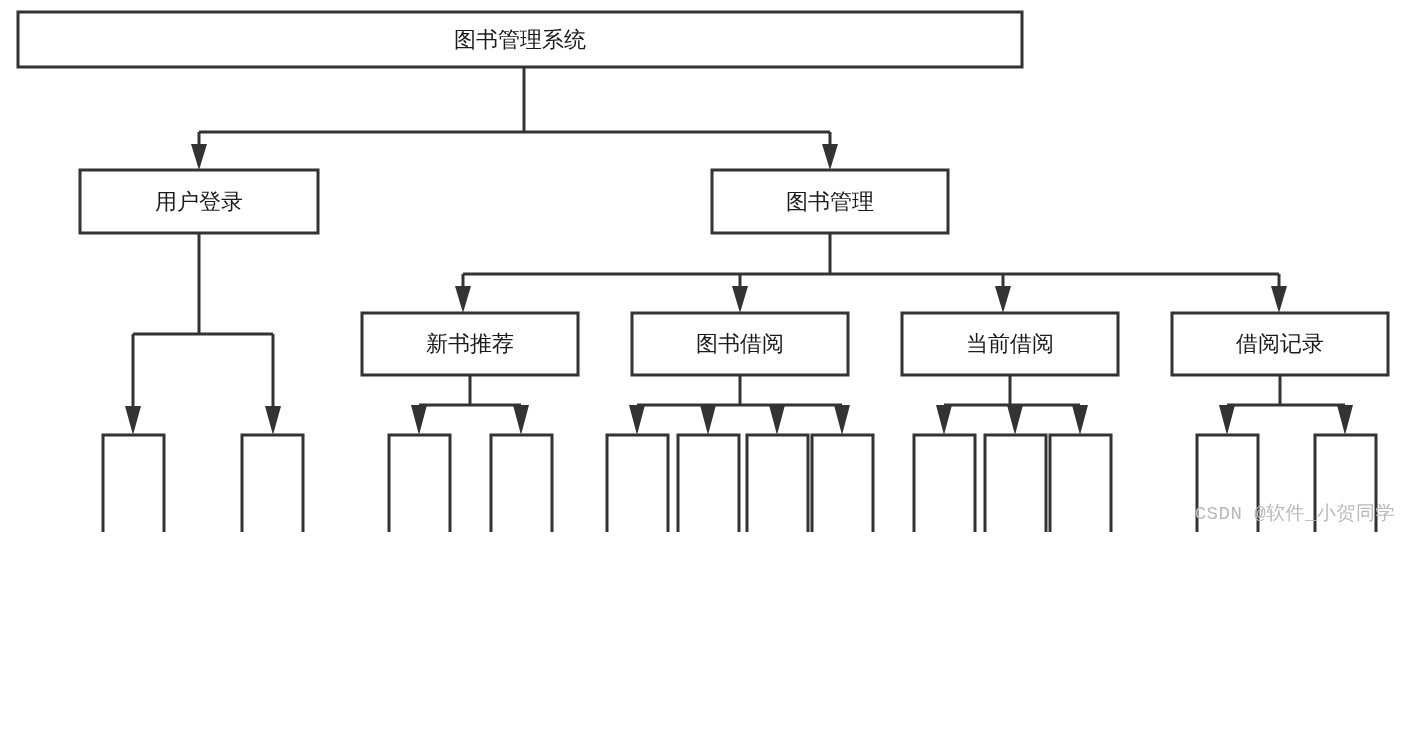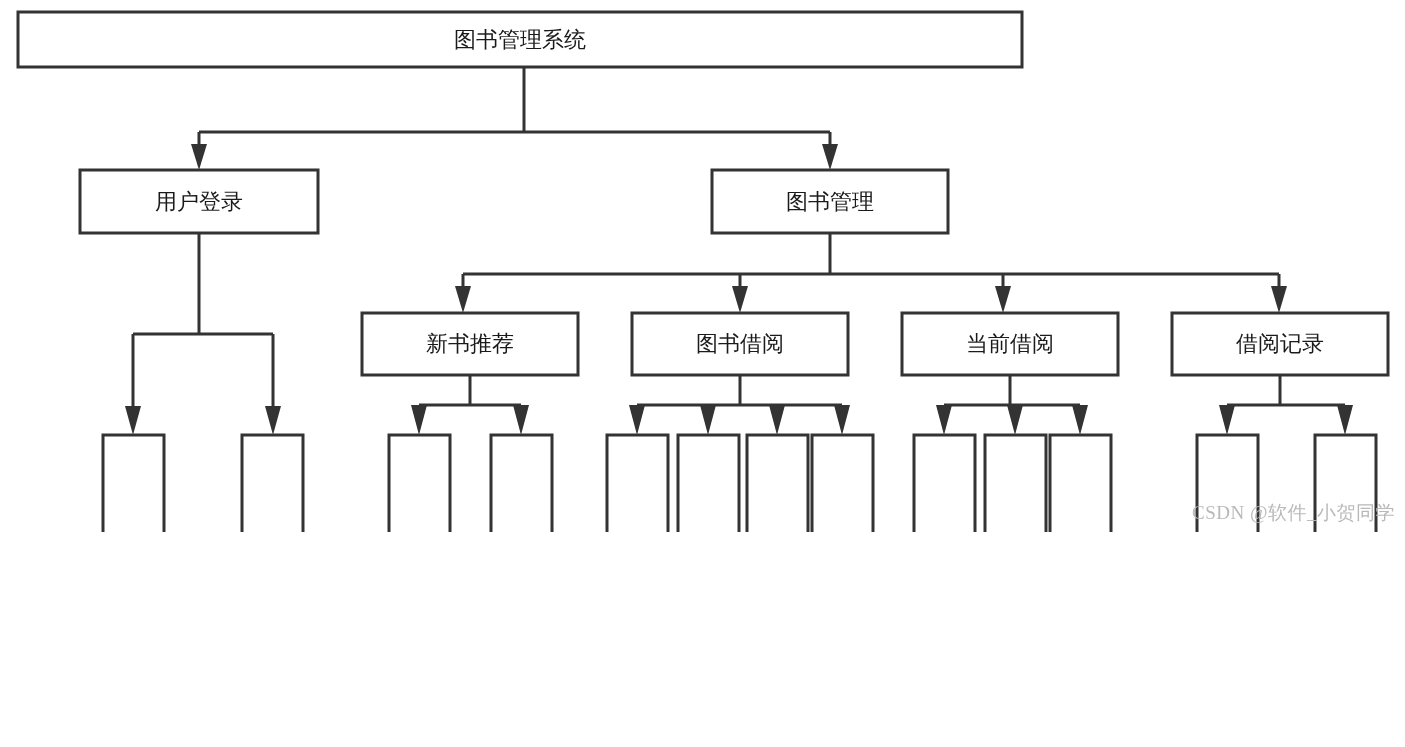--- a/index.html
+++ b/index.html
@@ -61,21 +61,21 @@
     text-align: center;
     pointer-events: none;
     display: flex;
     align-items: flex-start;
     justify-content: center;
   }
   .watermark {
     position: absolute;
     right: 10px;
     bottom: 6px;
-    font-family: Liberation Serif, serif;
+    font-family: Liberation Mono, monospace;
     font-size: 19px;
     color: #b9b9b9;
     letter-spacing: 0.5px;
     user-select: none;
   }
 </style>
 </head>
 <body>
 
 <div id="diagram-root">

